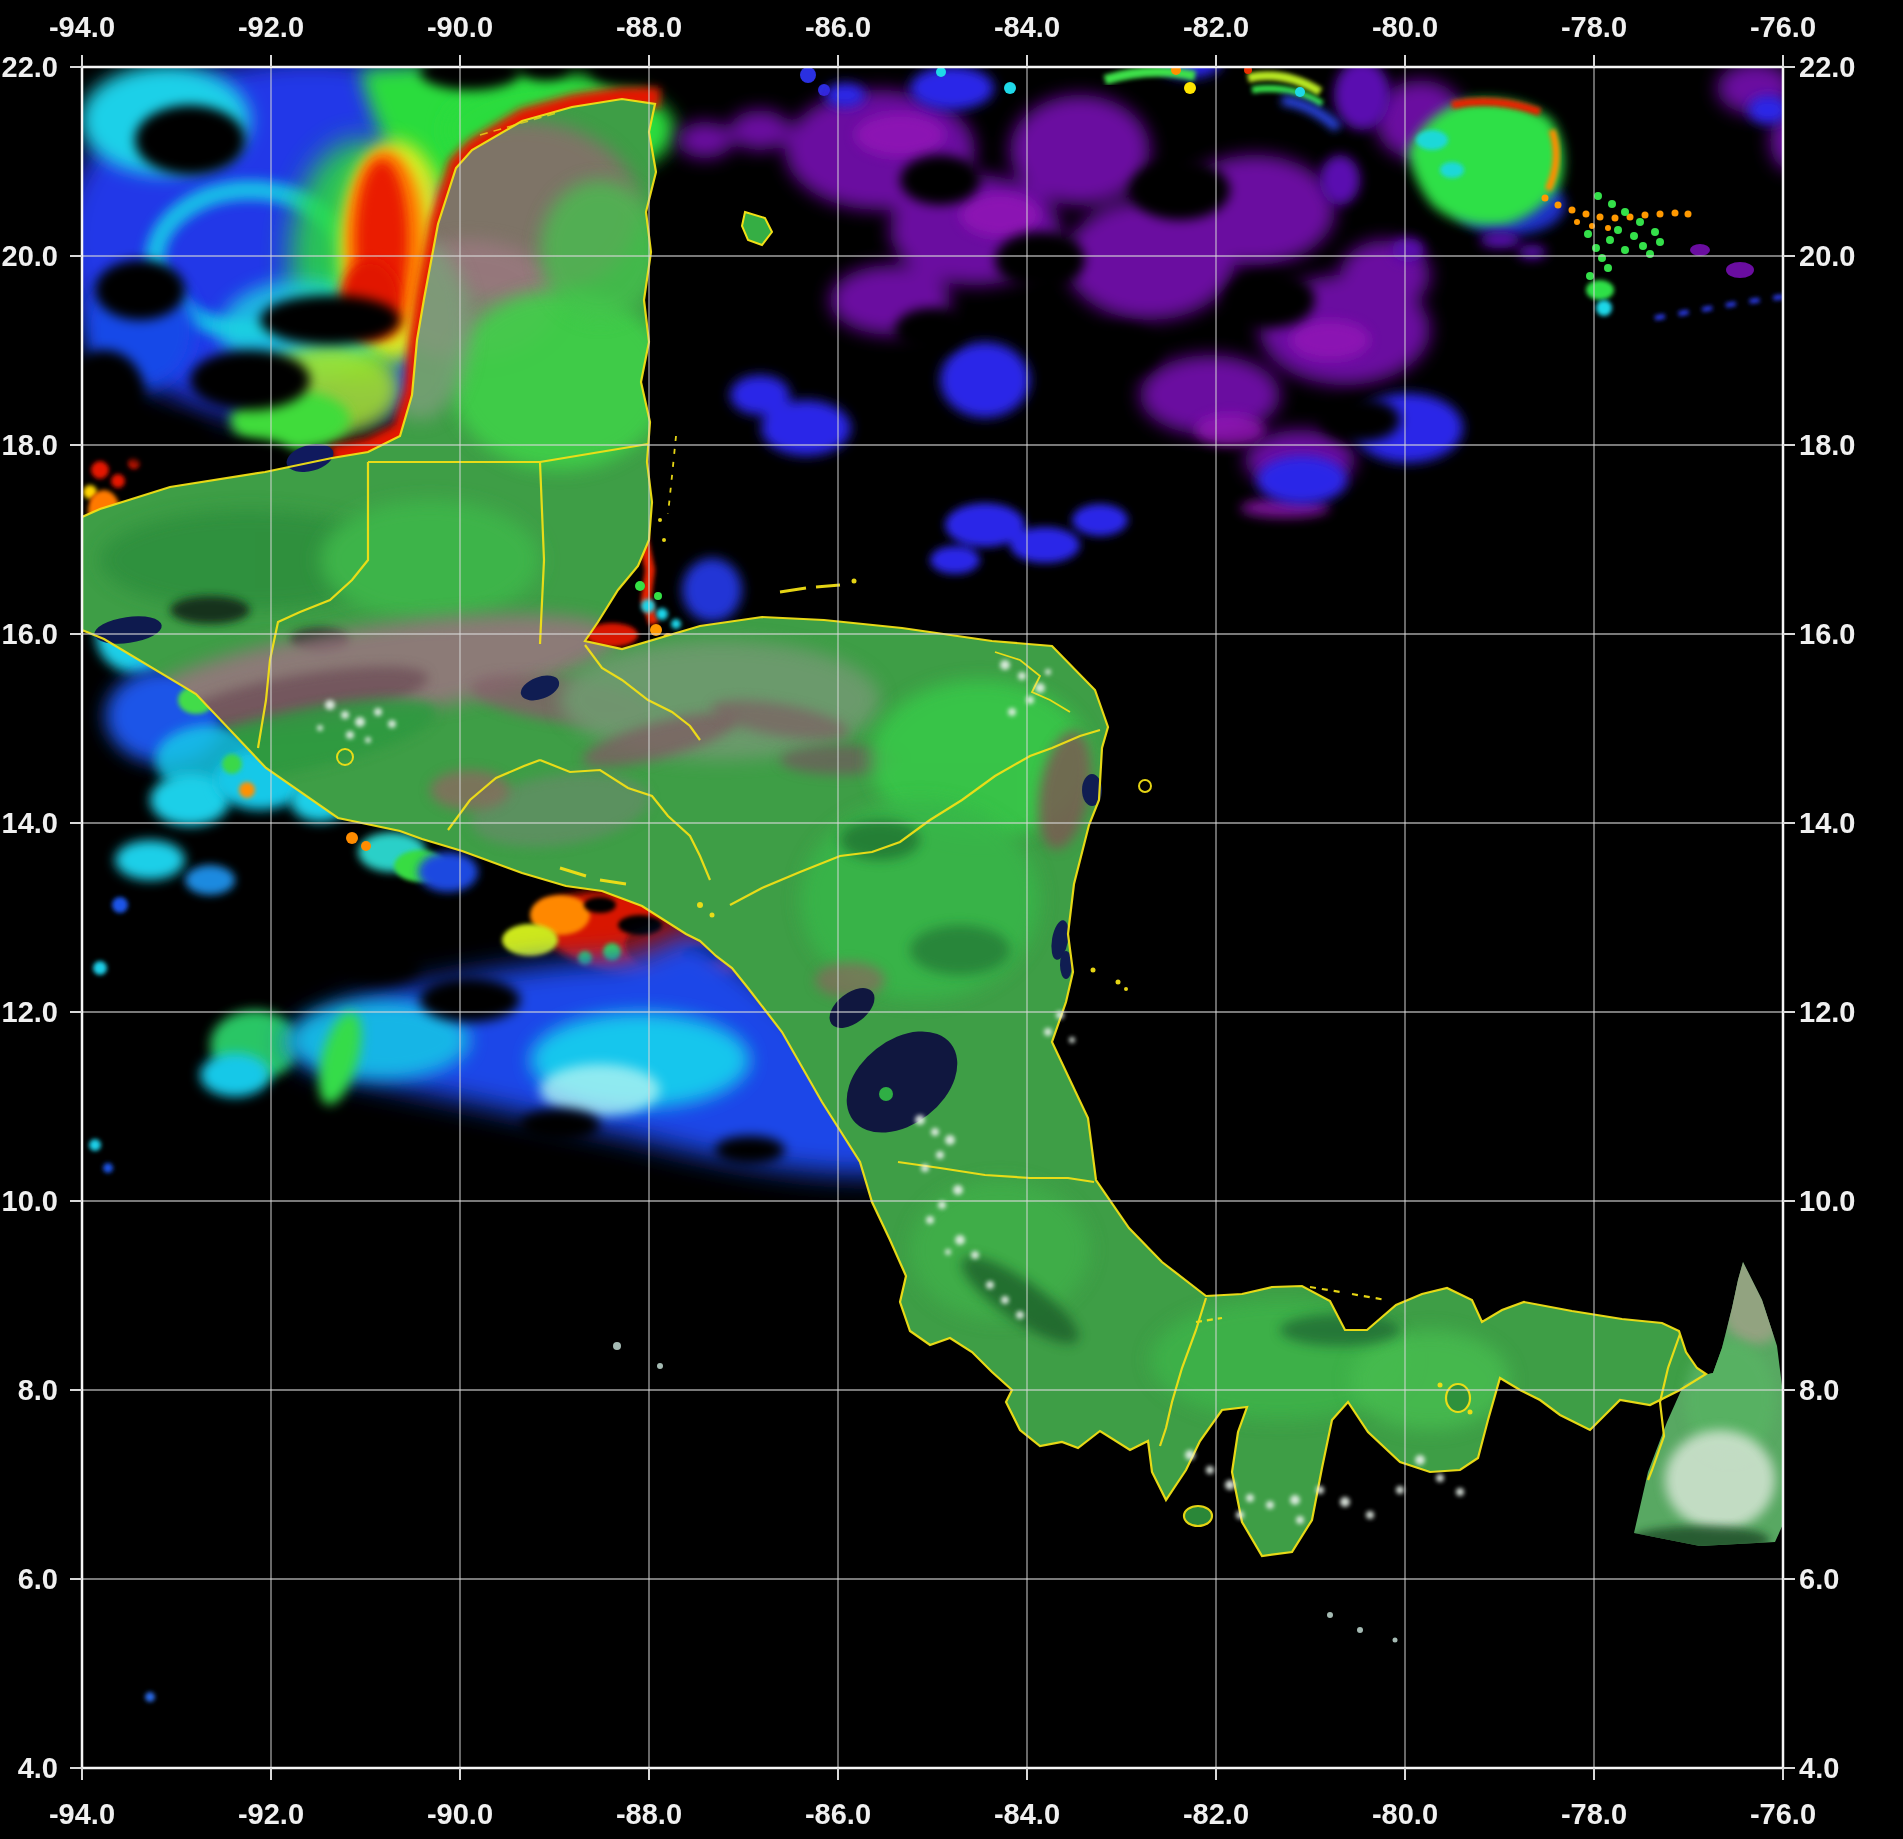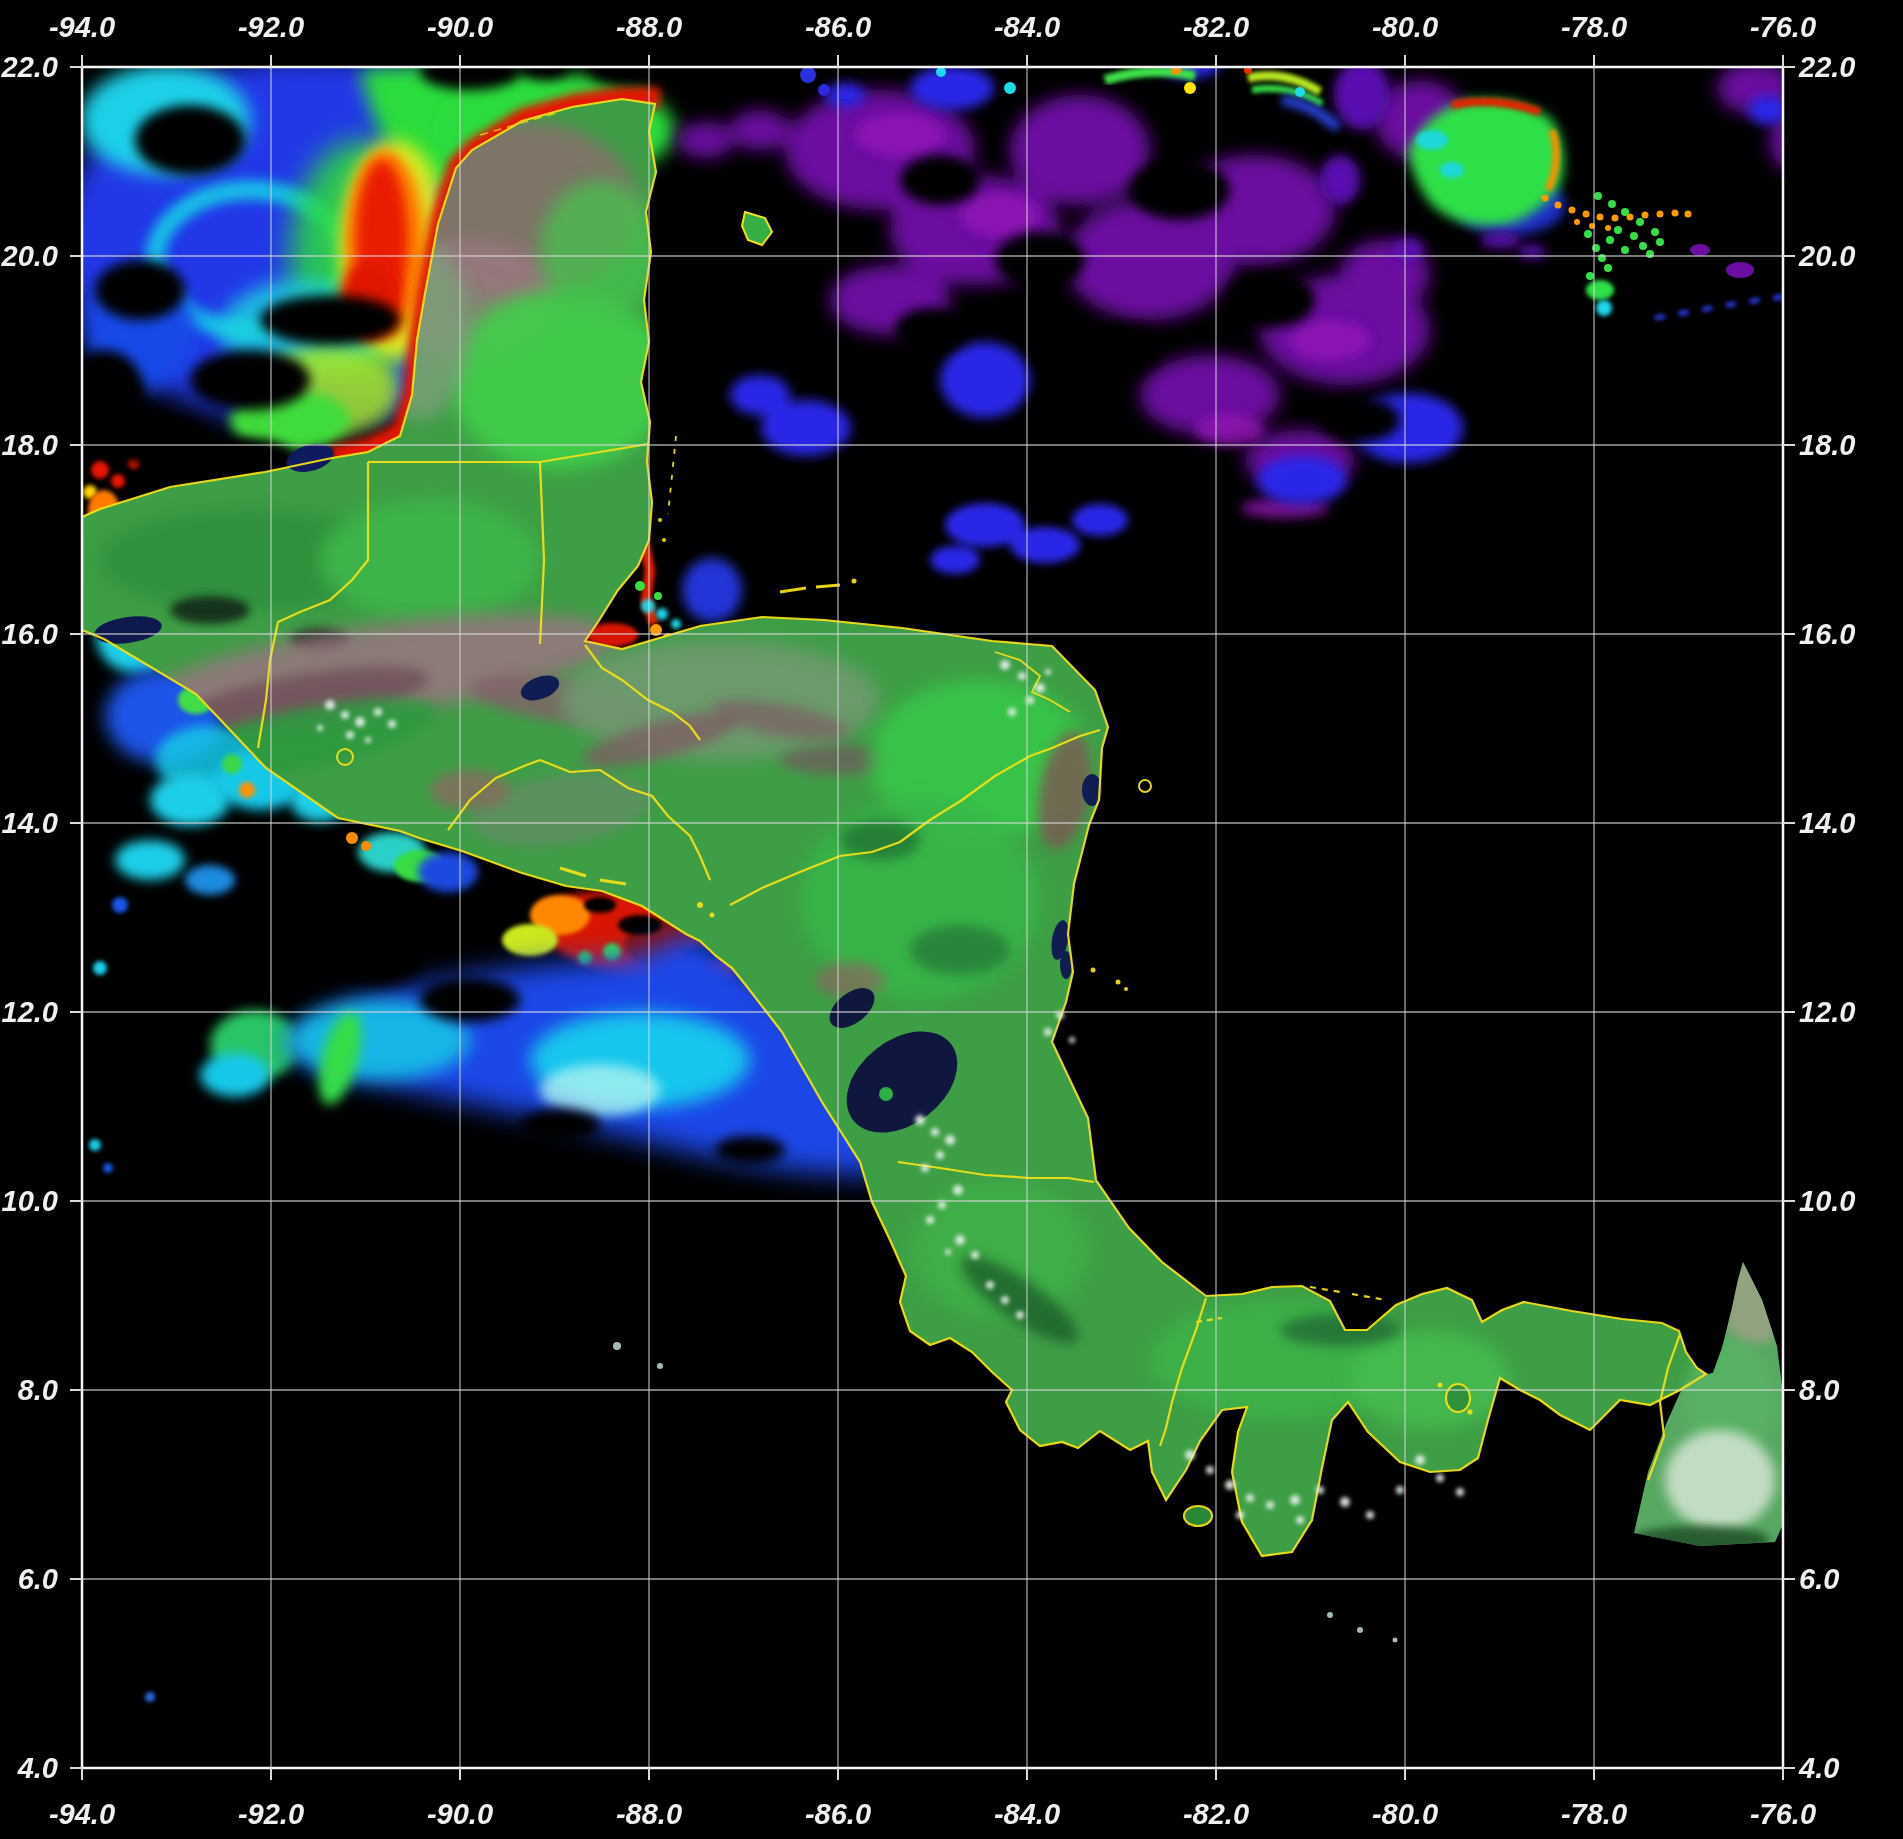--- a/index.html
+++ b/index.html
@@ -1,17 +1,17 @@
 <!DOCTYPE html>
 <html><head>
 <meta charset="utf-8">
 <style>
   html,body{margin:0;padding:0;background:#000;}
   #stage{position:relative;width:1903px;height:1839px;background:var(--bg,#000);overflow:hidden;
-         font-family:"Liberation Sans",sans-serif;font-style:italic;}
+         font-family:"Liberation Sans",sans-serif;}
   svg{display:block}
   text.tick{font-family:"Liberation Sans",sans-serif;font-weight:700;font-size:29px;fill:var(--tick,#f0f0f0);}
 </style>
 </head>
 <body>
 
 <div id="stage" style="--bg: #000000; --tick: #f0f0f0;">
 <svg id="scene" viewBox="0 0 1903 1839" width="1903" height="1839">
   <defs>
     <filter id="b2" x="-60%" y="-60%" width="220%" height="220%">

